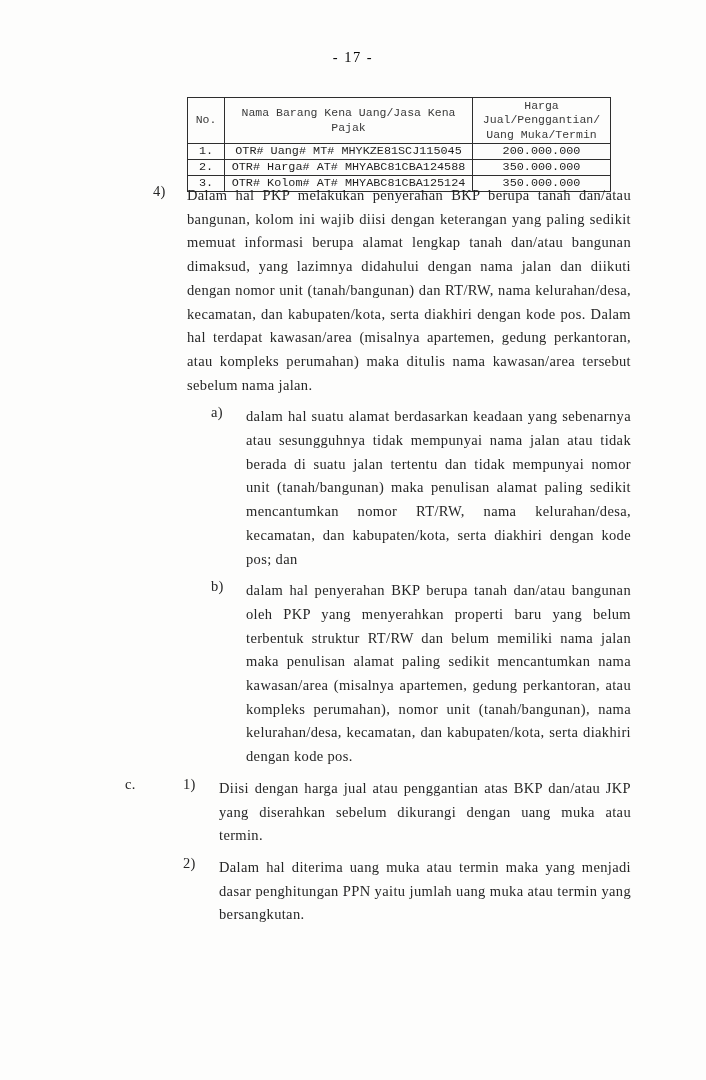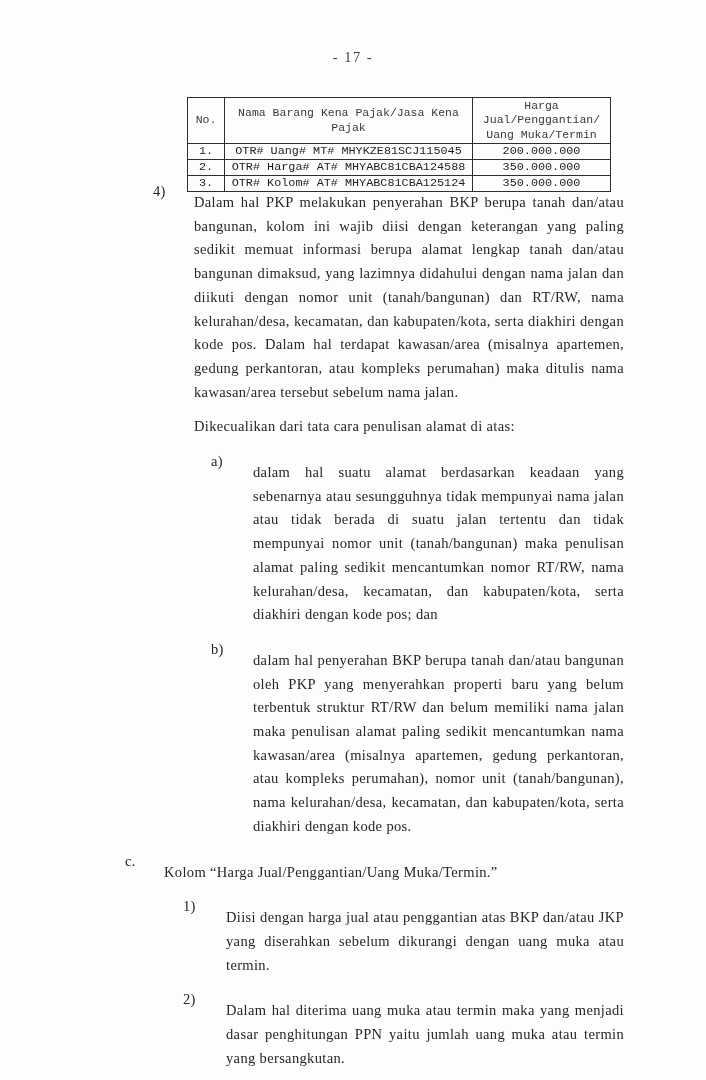--- a/index.html
+++ b/index.html
@@ -16,21 +16,21 @@
   }
 
   .page-number {
     position: absolute;
     top: 49px;
     left: 0;
     width: 706px;
     text-align: center;
     font-size: 14.5px;
     letter-spacing: 1.5px;
-    color: #404040;
+    color: #000000;
   }
 
   table.goods-table {
     position: absolute;
     left: 187px;
     top: 97px;
     width: 423px;
     border-collapse: collapse;
     table-layout: fixed;
     color: #1f1f1f;
@@ -65,21 +65,21 @@
   .body-text {
     position: absolute;
     left: 125px;
     top: 180px;
     width: 510px;
     font-size: 14.5px;
     line-height: 23.7px;
     letter-spacing: 0.35px;
     color: #262626;
   }
-  .body-text p { margin: 11px; }
+  .body-text p { margin: 4px; }
   .just { text-align: justify; }
 
   .li { display: flex; align-items: flex-start; }
   .li > .marker { flex: 0 0 auto; }
   .li > .li-body { flex: 1 1 auto; min-width: 0; }
 
   .item-4 { margin-left: 28px; }
   .item-4 > .marker { width: 30px; }
 
   .sub-ab { margin-left: 28px; }
@@ -94,21 +94,21 @@
 <body>
 
 <div class="page">
 
   <div class="page-number">- 17 -</div>
 
   <table class="goods-table">
     <thead>
       <tr>
         <th class="col-no">No.</th>
-        <th class="col-nama">Nama Barang Kena Pajak/Jasa Kena Pajak</th>
+        <th class="col-nama">Nama Barang Kena Uang/Jasa Kena Pajak</th>
         <th class="col-harga">Harga Jual/Penggantian/ Uang Muka/Termin</th>
       </tr>
     </thead>
     <tbody>
       <tr>
         <td>1.</td>
         <td>OTR# Uang# MT# MHYKZE81SCJ115045</td>
         <td>200.000.000</td>
       </tr>
       <tr>
@@ -123,42 +123,40 @@
       </tr>
     </tbody>
   </table>
 
   <div class="body-text">
 
     <div class="li item-4">
       <span class="marker">4)</span>
       <div class="li-body">
         <p class="just">Dalam hal PKP melakukan penyerahan BKP berupa tanah dan/atau bangunan, kolom ini wajib diisi dengan keterangan yang paling sedikit memuat informasi berupa alamat lengkap tanah dan/atau bangunan dimaksud, yang lazimnya didahului dengan nama jalan dan diikuti dengan nomor unit (tanah/bangunan) dan RT/RW, nama kelurahan/desa, kecamatan, dan kabupaten/kota, serta diakhiri dengan kode pos. Dalam hal terdapat kawasan/area (misalnya apartemen, gedung perkantoran, atau kompleks perumahan) maka ditulis nama kawasan/area tersebut sebelum nama jalan.</p>
-        <p>Dikecualikan dari tata cara penulisan alamat di atas:</p>
 
         <div class="li sub-ab">
           <span class="marker">a)</span>
           <div class="li-body">
             <p class="just">dalam hal suatu alamat berdasarkan keadaan yang sebenarnya atau sesungguhnya tidak mempunyai nama jalan atau tidak berada di suatu jalan tertentu dan tidak mempunyai nomor unit (tanah/bangunan) maka penulisan alamat paling sedikit mencantumkan nomor RT/RW, nama kelurahan/desa, kecamatan, dan kabupaten/kota, serta diakhiri dengan kode pos; dan</p>
           </div>
         </div>
 
         <div class="li sub-ab">
           <span class="marker">b)</span>
           <div class="li-body">
             <p class="just">dalam hal penyerahan BKP berupa tanah dan/atau bangunan oleh PKP yang menyerahkan properti baru yang belum terbentuk struktur RT/RW dan belum memiliki nama jalan maka penulisan alamat paling sedikit mencantumkan nama kawasan/area (misalnya apartemen, gedung perkantoran, atau kompleks perumahan), nomor unit (tanah/bangunan), nama kelurahan/desa, kecamatan, dan kabupaten/kota, serta diakhiri dengan kode pos.</p>
           </div>
         </div>
       </div>
     </div>
 
     <div class="li item-c">
       <span class="marker">c.</span>
       <div class="li-body">
-        <p>Kolom “Harga Jual/Penggantian/Uang Muka/Termin.”</p>
 
         <div class="li sub-12">
           <span class="marker">1)</span>
           <div class="li-body">
             <p class="just">Diisi dengan harga jual atau penggantian atas BKP dan/atau JKP yang diserahkan sebelum dikurangi dengan uang muka atau termin.</p>
           </div>
         </div>
 
         <div class="li sub-12">
           <span class="marker">2)</span>

